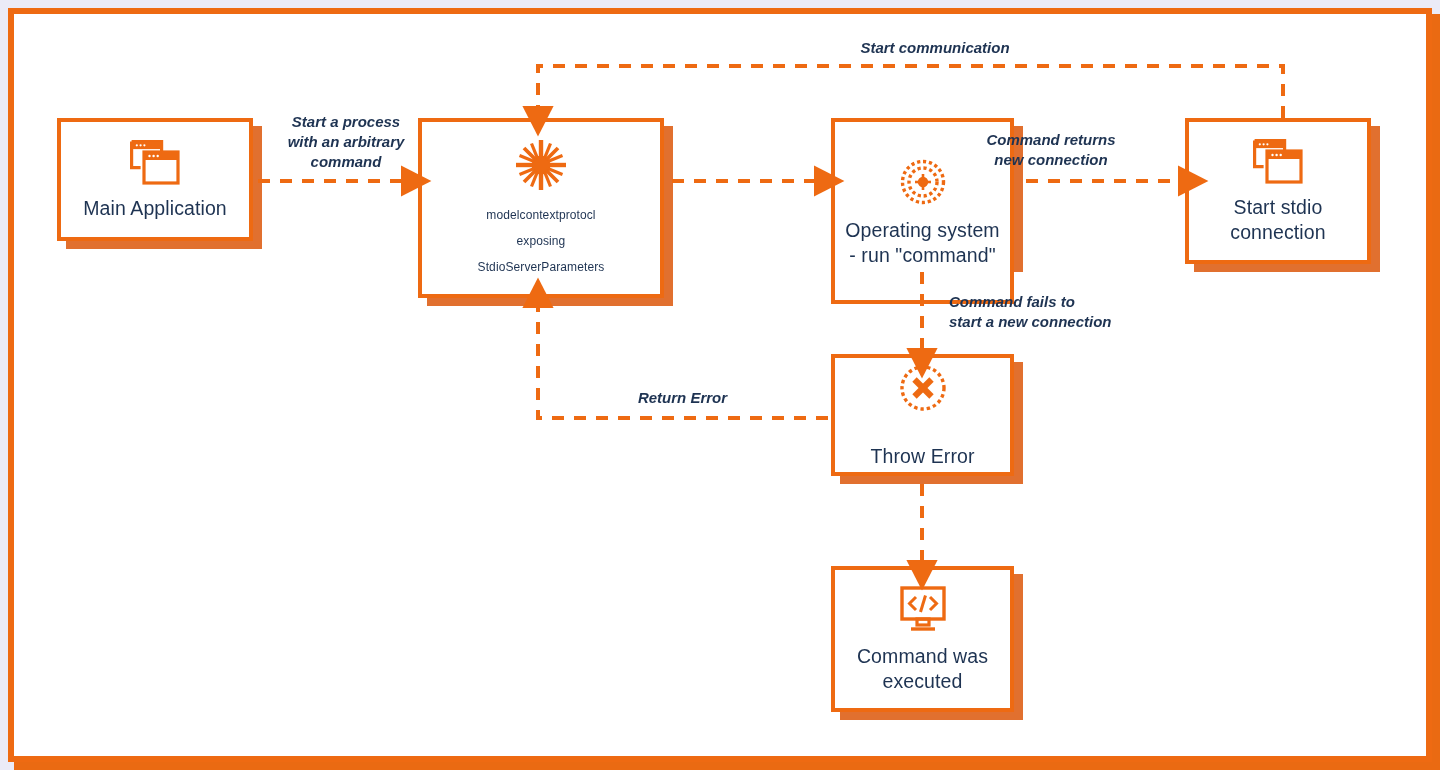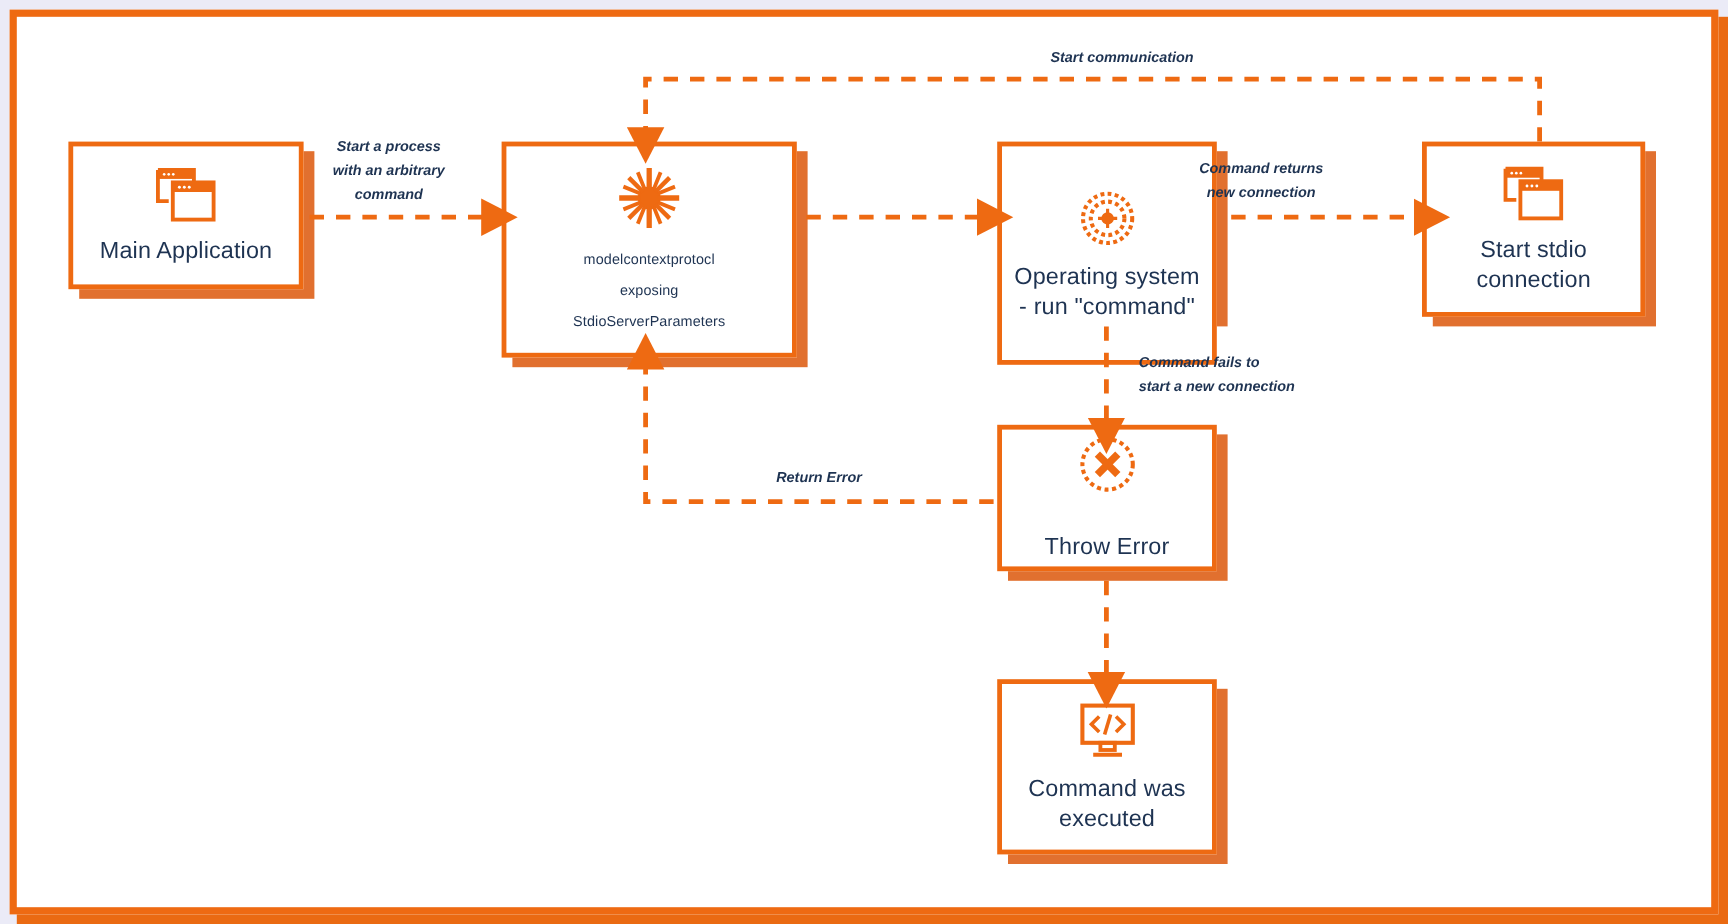--- a/index.html
+++ b/index.html
@@ -81,21 +81,21 @@
   }
   .node-label.small {
     font-size: 12px;
     line-height: 26px;
   }
 
   
   .edge-label {
     position: absolute;
     color: #1e3352;
-    font-size: 12px;
+    font-size: 15px;
     line-height: 20px;
     font-style: italic;
     font-weight: bold;
     white-space: pre-line;
     z-index: 4;
   }
   .edge-label.center { text-align: center; }
   .edge-label.left   { text-align: left; }
 
   svg#edges {
@@ -284,21 +284,21 @@
             <line x1="31.5" y1="11.5" x2="26.5" y2="28"></line>
           </g>
           <rect x="23" y="35" width="12" height="6" fill="none" stroke="#ee6a12" stroke-width="3.2"></rect>
           <line x1="17" y1="45" x2="41" y2="45" stroke="#ee6a12" stroke-width="3.4"></line>
         </svg>
       </span>
       <span class="node-label">Command was
 executed</span>
     </div>
 
-    <div class="edge-label center" style="left:254px; top:112px; width:140px;">Start a process
+    <div class="edge-label center" style="left:276px; top:112px; width:140px;">Start a process
 with an arbitrary
 command</div>
 
     <div class="edge-label center" style="left:790px; top:38px; width:290px;">Start communication</div>
 
     <div class="edge-label center" style="left:976px; top:130px; width:150px;">Command returns
 new connection</div>
 
     <div class="edge-label left" style="left:949px; top:292px; width:230px;">Command fails to
 start a new connection</div>

